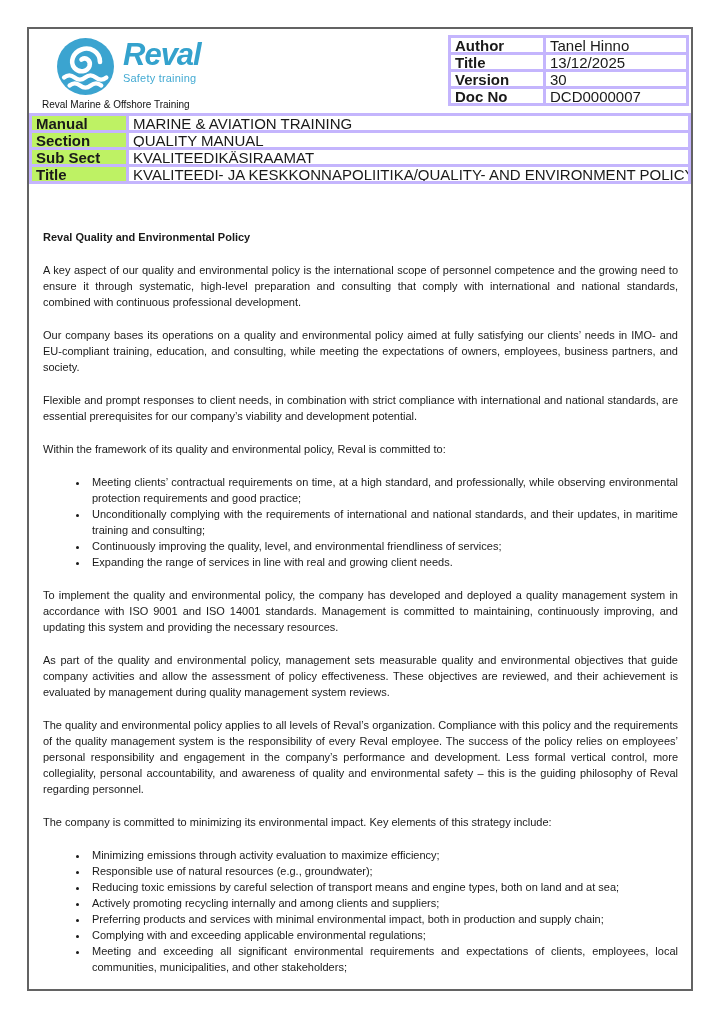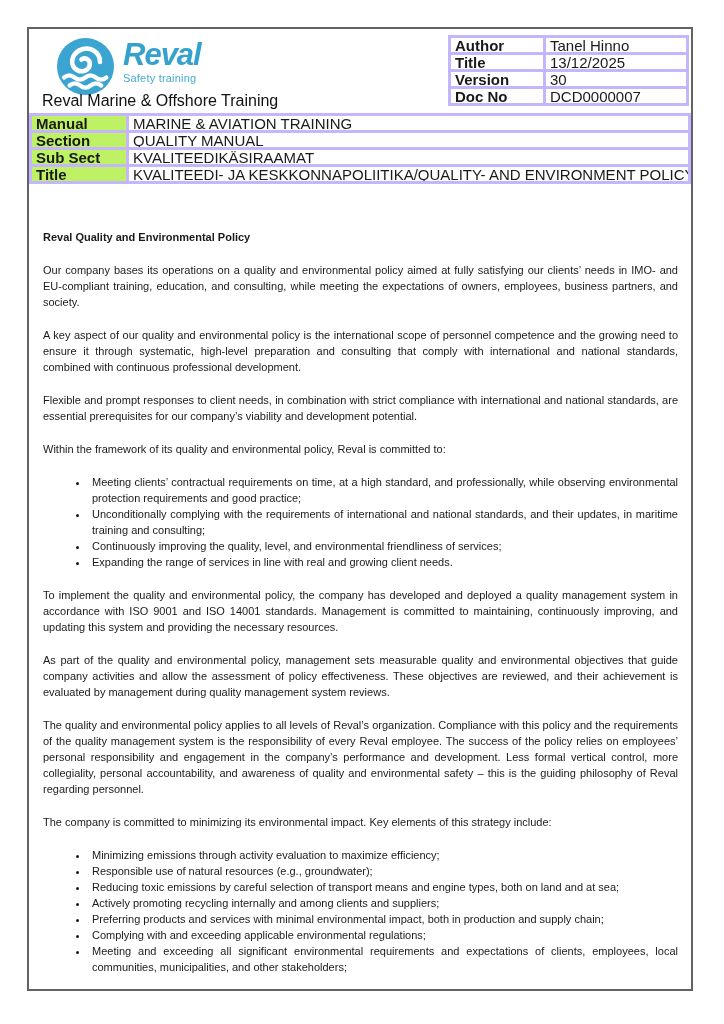--- a/index.html
+++ b/index.html
@@ -29,21 +29,21 @@
   .brand {
     font-size: 31px; font-weight: bold; color: #34a2cd;
     line-height: 30px; letter-spacing: -1px; font-style: italic;
   }
   .tagline {
     font-size: 11px; color: #45abd3; line-height: 16px;
     letter-spacing: 0.2px; margin-top: 0px;
   }
   .company-line {
     position: absolute; left: 13px; bottom: 3px;
-    font-size: 16px; color: #111;
+    font-size: 10px; color: #111;
   }
   
   table { border-collapse: collapse; }
   td {
     border: 3px solid #c4b5fd;
     font-size: 15px;
     padding: 0 4px;
     height: 14px;
     line-height: 13px;
     white-space: nowrap;
@@ -138,22 +138,22 @@
       </tr>
       <tr>
         <td class="lbl">Title</td>
         <td>KVALITEEDI- JA KESKKONNAPOLIITIKA/QUALITY- AND ENVIRONMENT POLICY</td>
       </tr>
     </tbody>
   </table>
 
   <div class="doc-body">
     <p class="heading">Reval Quality and Environmental Policy</p>
+    <p>A key aspect of our quality and environmental policy is the international scope of personnel competence and the growing need to ensure it through systematic, high-level preparation and consulting that comply with international and national standards, combined with continuous professional development.</p>
     <p>Our company bases its operations on a quality and environmental policy aimed at fully satisfying our clients’ needs in IMO- and EU-compliant training, education, and consulting, while meeting the expectations of owners, employees, business partners, and society.</p>
-    <p>A key aspect of our quality and environmental policy is the international scope of personnel competence and the growing need to ensure it through systematic, high-level preparation and consulting that comply with international and national standards, combined with continuous professional development.</p>
     <p>Flexible and prompt responses to client needs, in combination with strict compliance with international and national standards, are essential prerequisites for our company’s viability and development potential.</p>
     <p>Within the framework of its quality and environmental policy, Reval is committed to:</p>
     <ul>
       <li>Meeting clients’ contractual requirements on time, at a high standard, and professionally, while observing environmental protection requirements and good practice;</li>
       <li>Unconditionally complying with the requirements of international and national standards, and their updates, in maritime training and consulting;</li>
       <li>Continuously improving the quality, level, and environmental friendliness of services;</li>
       <li>Expanding the range of services in line with real and growing client needs.</li>
     </ul>
     <p>To implement the quality and environmental policy, the company has developed and deployed a quality management system in accordance with ISO 9001 and ISO 14001 standards. Management is committed to maintaining, continuously improving, and updating this system and providing the necessary resources.</p>
     <p>As part of the quality and environmental policy, management sets measurable quality and environmental objectives that guide company activities and allow the assessment of policy effectiveness. These objectives are reviewed, and their achievement is evaluated by management during quality management system reviews.</p>

